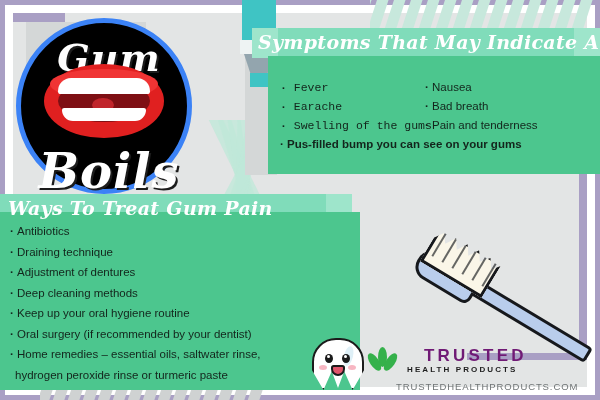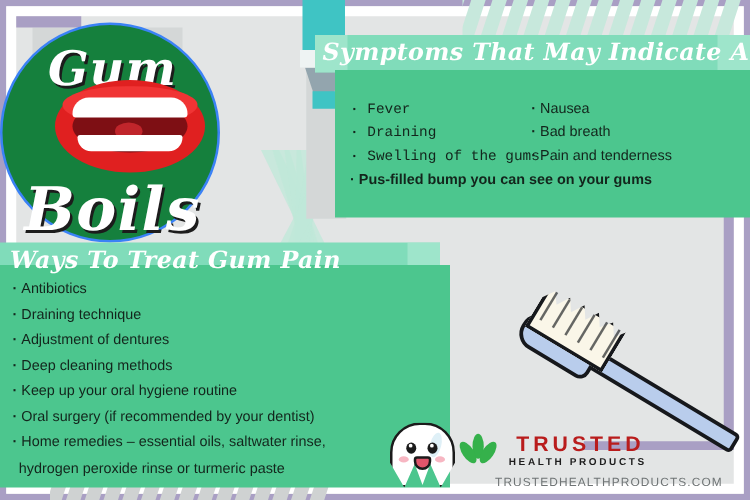--- a/index.html
+++ b/index.html
@@ -35,22 +35,22 @@
   #pbar-tl{left:13px;top:13px;width:52px;height:9px;}
   #pbar-bl{left:13px;bottom:13px;width:60px;height:8px;}
   #pbar-br{right:13px;bottom:40px;width:120px;height:7px;}
   #pbar-r{right:13px;top:120px;width:8px;height:240px;}
 
   .grey-block{position:absolute;background:#d4d7d7;}
   #gblock-tl{left:26px;top:22px;width:120px;height:60px;}
   #gblock-sym{left:245px;top:55px;width:32px;height:120px;}
 
   
-  .badge{position:absolute;left:0;top:18px;width:176px;height:176px;border-radius:50%;
-    background:#15803d;border:2px solid #3b82f6;box-sizing:border-box;}
+  .badge{position:absolute;left:16px;top:18px;width:176px;height:176px;border-radius:50%;
+    background:#000000;border:5px solid #3b82f6;box-sizing:border-box;}
   .badge-word{position:absolute;left:0;width:176px;text-align:center;color:#ffffff;
     font-family:"DejaVu Serif", serif;font-style:italic;font-weight:bold;
     text-shadow:2px 2px 0 #1c1c1c;letter-spacing:1px;}
   #badge-top{top:12px;font-size:38px;}
   #badge-bottom{top:120px;font-size:48px;}
 
   
   .mouth{position:absolute;left:44px;top:64px;width:120px;height:74px;}
   .lips{position:absolute;left:0;top:0;width:120px;height:74px;background:#e02020;
     border-radius:60px/37px;}
@@ -133,21 +133,21 @@
   .blush{position:absolute;width:8px;height:5px;background:#f7b6c2;border-radius:50%;top:27px;}
   #blush-l{left:7px;}
   #blush-r{left:36px;}
   .tooth-mouth{position:absolute;left:19px;top:27px;width:14px;height:11px;background:#e0556b;
     border-radius:3px 3px 8px 8px;border:2px solid #1b1b1b;box-sizing:border-box;}
 
   
   .brandbar{position:absolute;left:368px;top:345px;width:220px;height:34px;}
   .leaf-logo{position:absolute;left:0;top:2px;width:30px;height:28px;}
   .leaf{position:absolute;width:9px;height:20px;background:#35b14b;border-radius:50% 50% 50% 50%;}
-  .brand-name{position:absolute;left:45px;top:1px;color:#b91c1c;font-size:17px;
+  .brand-name{position:absolute;left:56px;top:1px;color:#701a75;font-size:17px;
     font-weight:bold;letter-spacing:3.2px;}
   .brand-sub{position:absolute;left:39px;top:20px;color:#1d1d1d;font-size:8px;
     font-weight:bold;letter-spacing:2.1px;}
   .brand-url{position:absolute;left:396px;top:381px;color:#6f7475;font-size:9.5px;
     letter-spacing:.9px;}
 </style>
 </head>
 <body>
 
 <div id="stage">
@@ -231,21 +231,21 @@
 
   <div class="band" id="band-symptoms">
     <div class="band-brush" style="left:0;"></div>
     <div class="band-brush" style="right:0;"></div>
   </div>
   <div class="panel" id="panel-symptoms"></div>
   <div class="script-title" id="title-symptoms">Symptoms That May Indicate A Gum Boil</div>
 
   <ul class="list" id="sym-col-a">
       <li>Fever</li>
-      <li>Draining</li>
+      <li>Earache</li>
       <li>Swelling of the gums</li>
     </ul>
   <ul class="list" id="sym-col-b">
       <li>Nausea</li>
       <li>Bad breath</li>
       <li>Pain and tenderness</li>
     </ul>
   <ul class="list" id="sym-full">
       <li>Pus-filled bump you can see on your gums</li>
     </ul>

